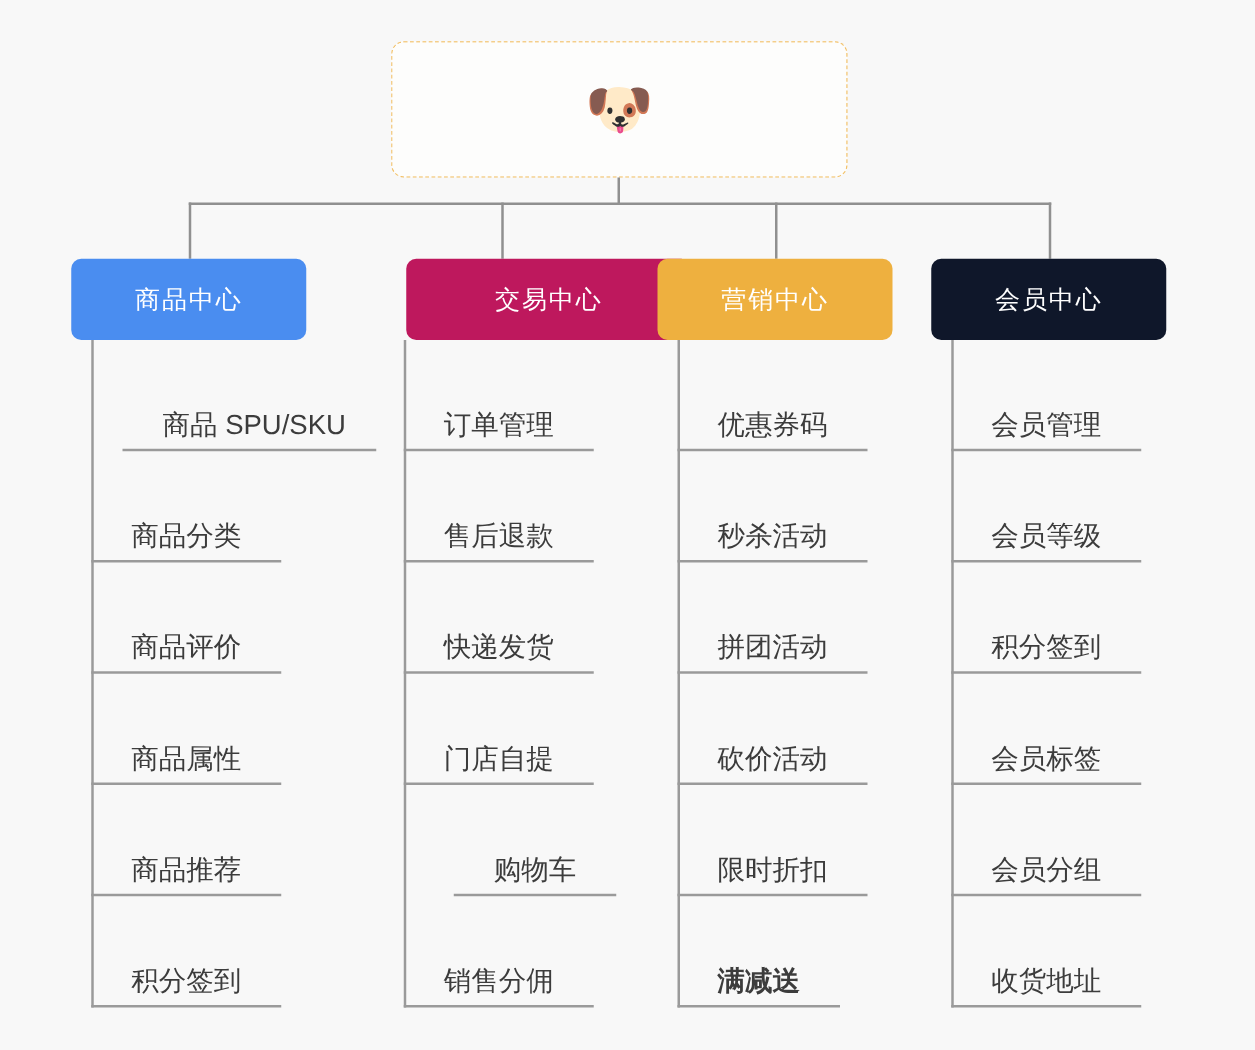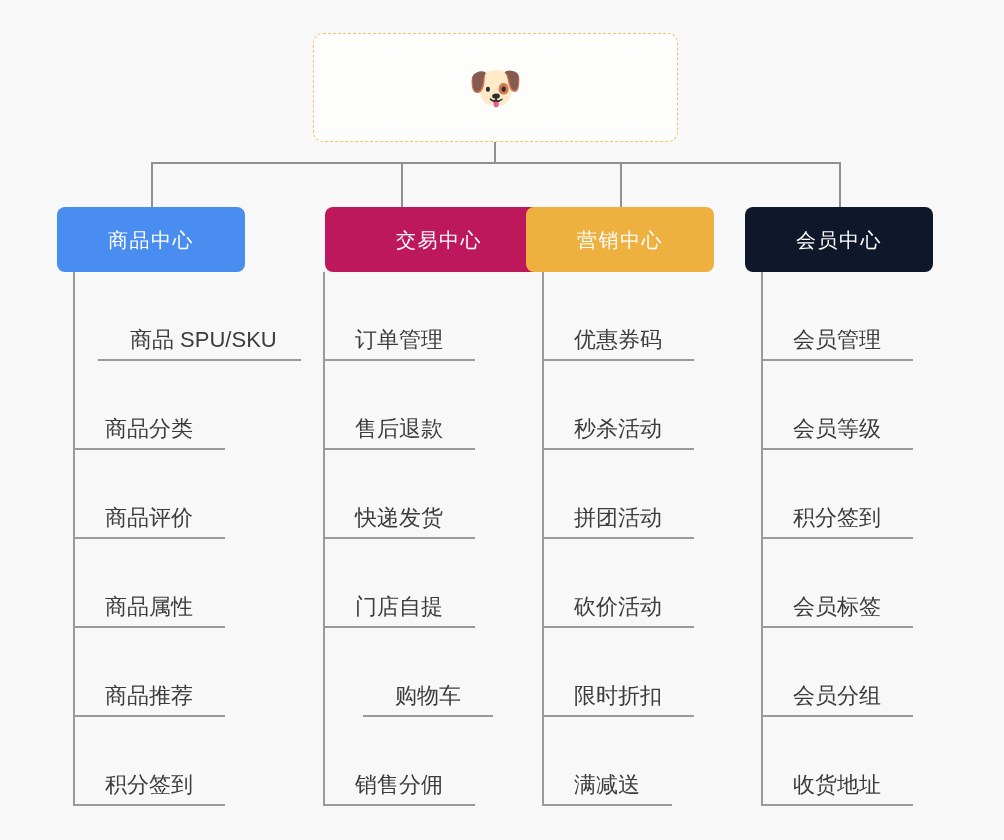--- a/index.html
+++ b/index.html
@@ -211,21 +211,21 @@
           <div class="leaf-rule" style="width: 152px;"></div>
         </div>
         <div class="leaf-item" style="top: 267px; width: 192px;">
           <span class="leaf-text">砍价活动</span>
           <div class="leaf-rule" style="width: 152px;"></div>
         </div>
         <div class="leaf-item" style="top: 356px; width: 192px;">
           <span class="leaf-text">限时折扣</span>
           <div class="leaf-rule" style="width: 152px;"></div>
         </div>
-        <div class="leaf-item" style="top: 445px; width: 170px;">
+        <div class="leaf-item" style="top: 445px; width: 170px; font-weight: bold;">
           <span class="leaf-text">满减送</span>
           <div class="leaf-rule" style="width: 130px;"></div>
         </div>
       </div>
       <div class="cat-box" style="left: 745px; width: 188px; background: #0f172a;">
         <span class="cat-label">会员中心</span>
       </div>
       <div class="leaf-col" style="left: 761px;">
         <div class="leaf-spine" style="height: 534px;"></div>
         <div class="leaf-item" style="top: 0px; width: 192px;">

